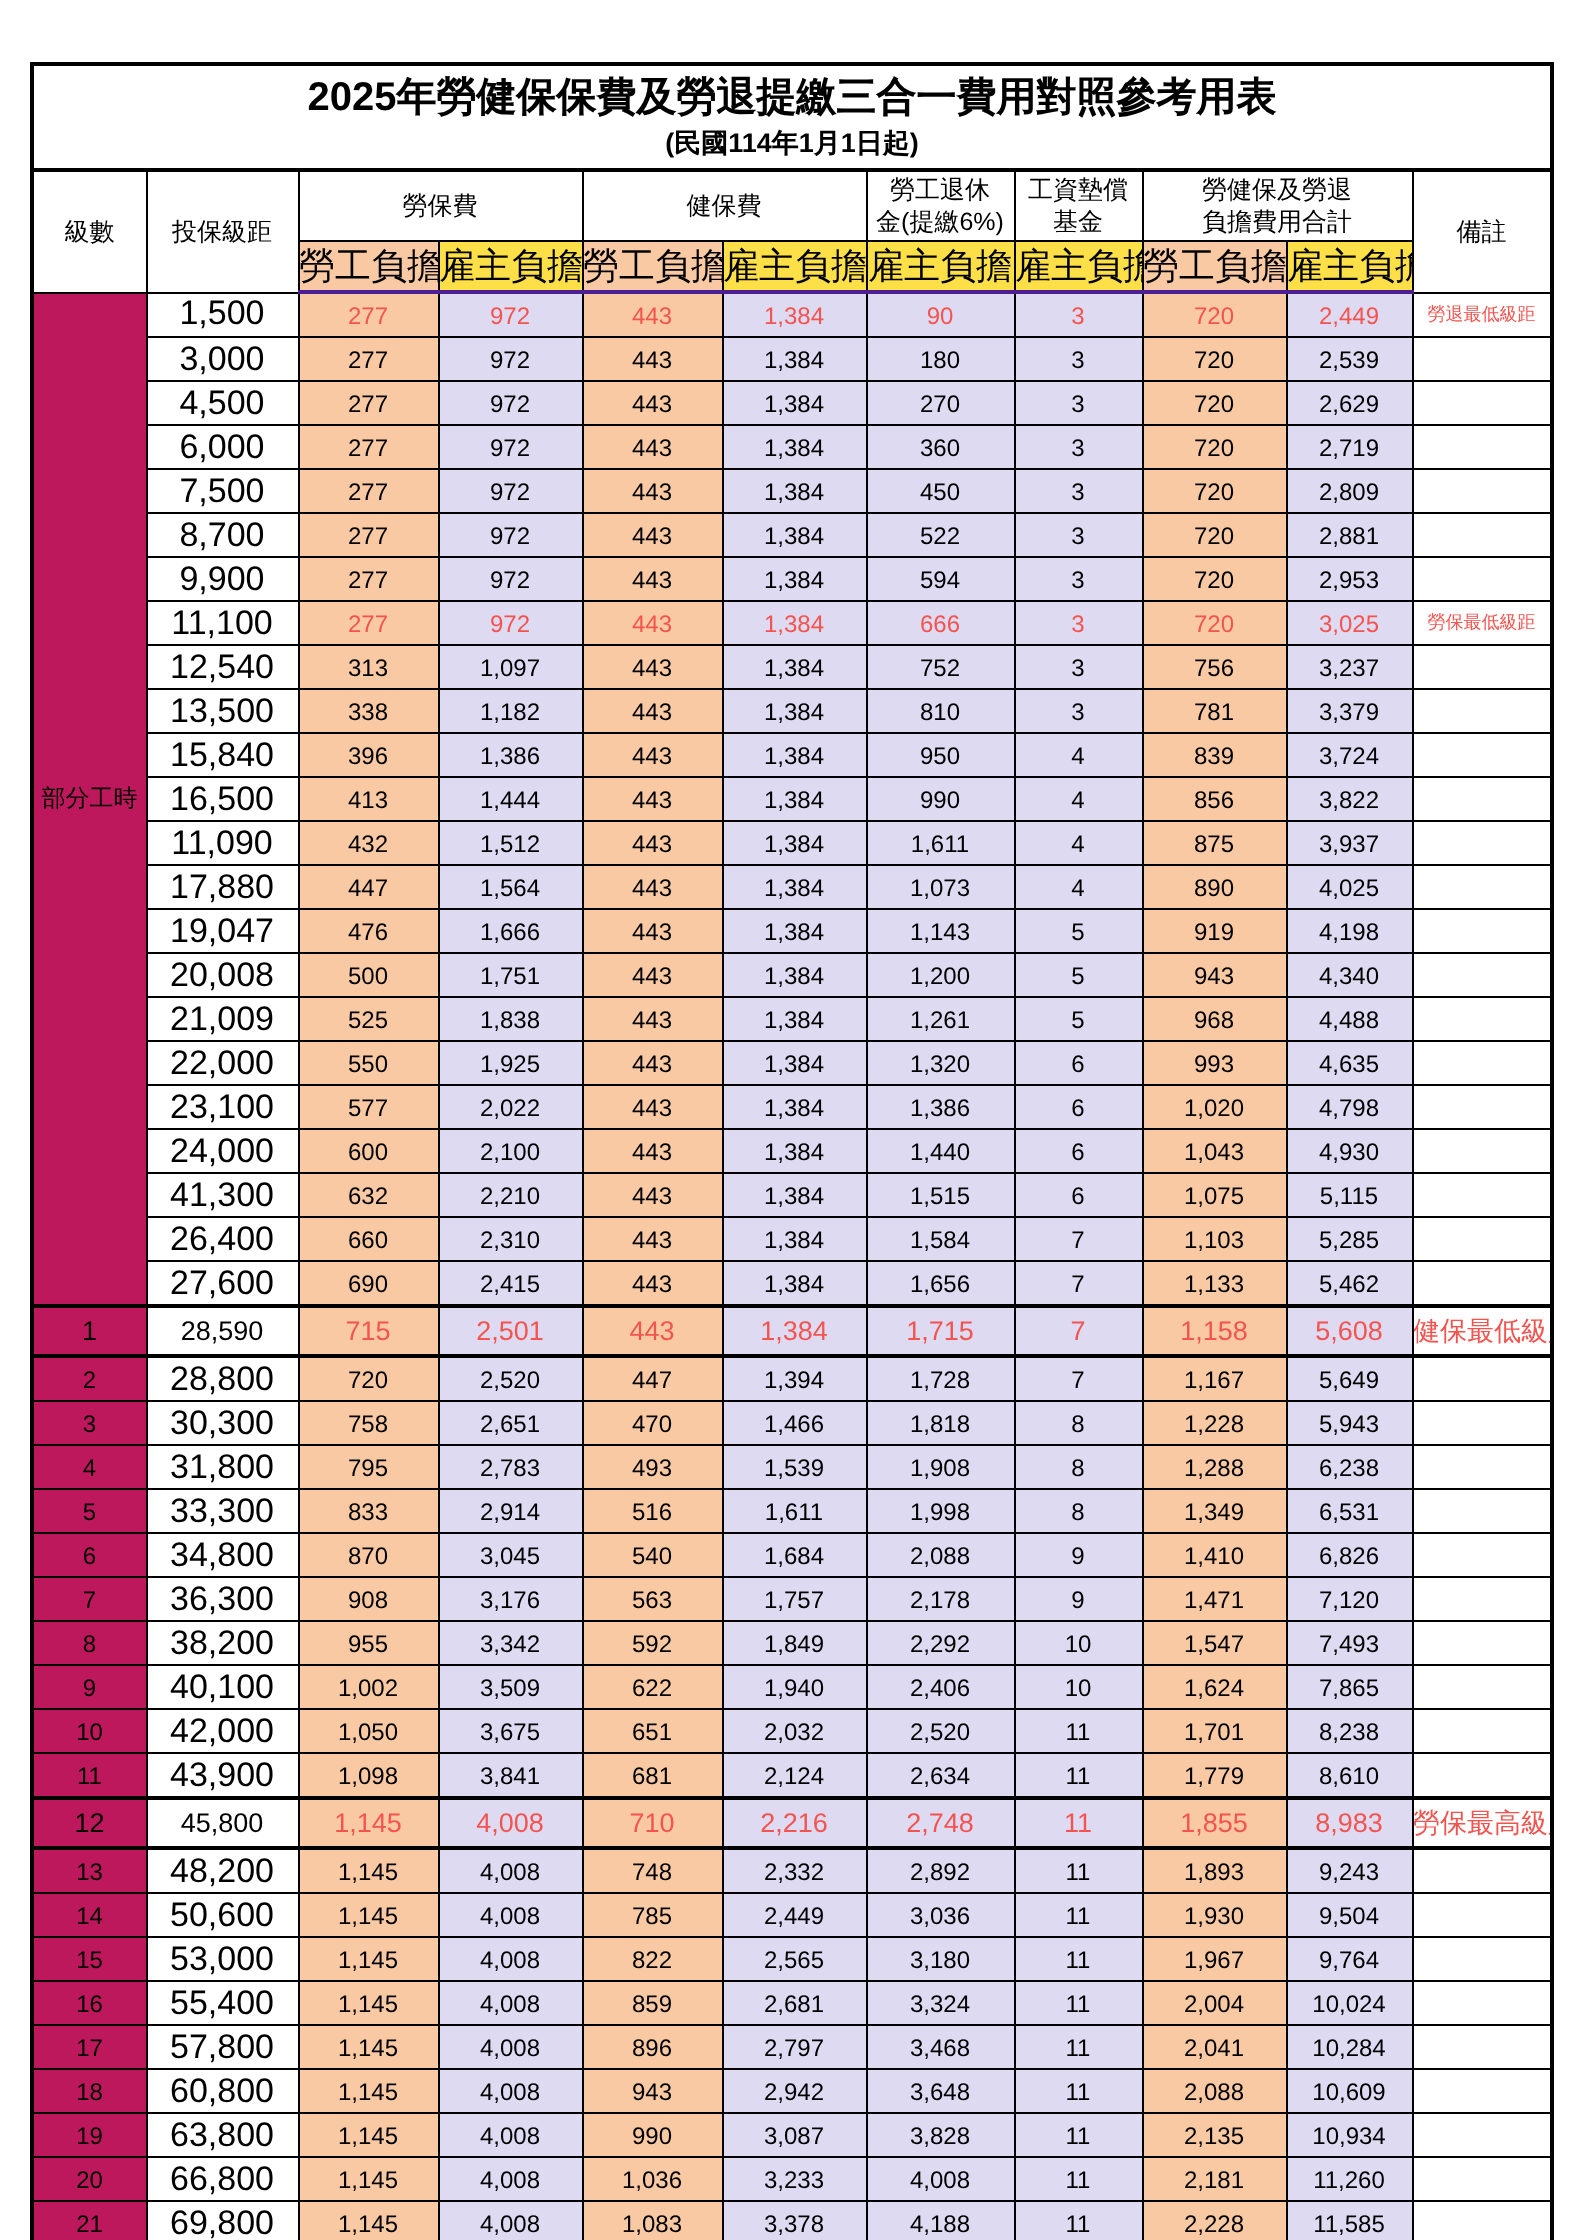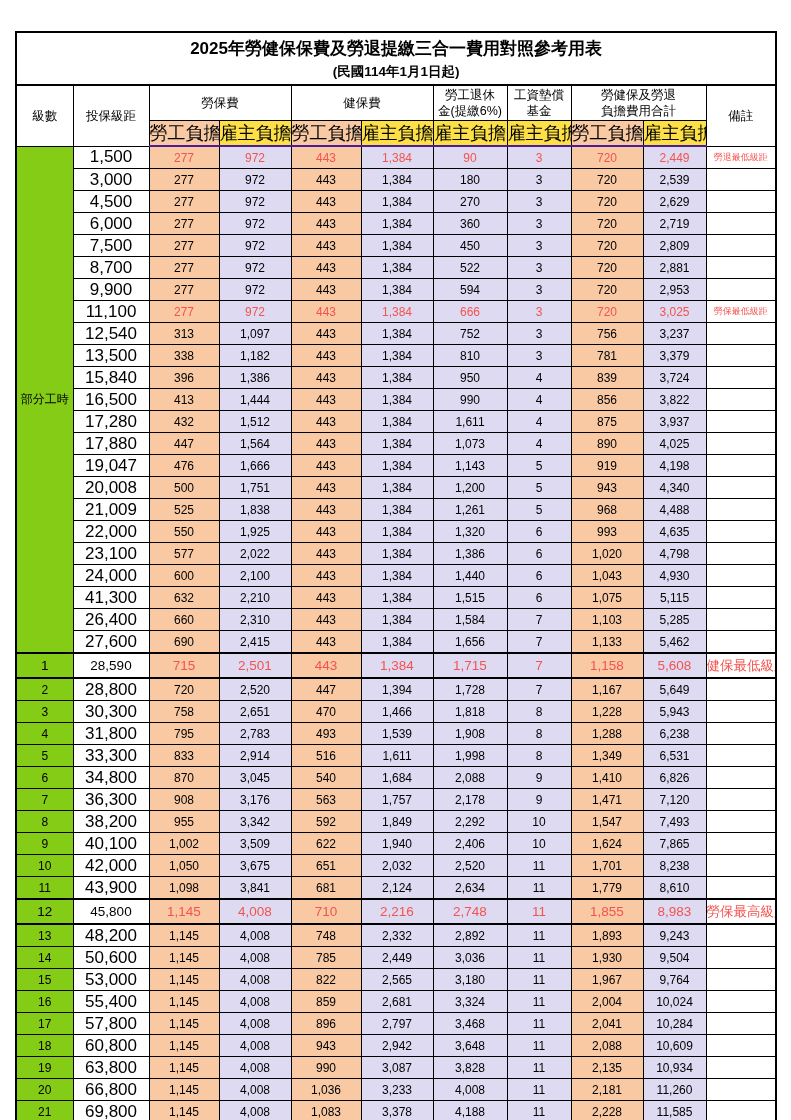--- a/index.html
+++ b/index.html
@@ -10,34 +10,34 @@
   }
   table.premium{
     border-collapse:collapse;table-layout:fixed;
     margin:31px 0 0 15px;width:760px;border:2px solid #000;
   }
   th,td{
     border:1px solid #000;text-align:center;vertical-align:middle;
     padding:0;overflow:hidden;white-space:nowrap;
   }
   .title-cell{border-bottom:2px solid #000;padding:3px 0 2px;background:#fff;}
-  .title-line{font-size:17px;font-weight:bold;line-height:26px;}
+  .title-line{font-size:20px;font-weight:bold;line-height:26px;}
   .subtitle-line{font-size:13.5px;font-weight:bold;line-height:20px;}
   thead th{font-weight:normal;background:#fff;}
   .group-hdr{font-size:12.5px;height:34px;line-height:16px;}
   .sub-hdr th{font-size:18px;height:17px;border-bottom:2px solid #4c1d95;}
   .bg-emp{background:#F8C9A3;}
   .bg-er{background:#fde047;}
   tbody td{height:21px;font-size:12px;background:#fff;}
   tbody td.val-emp{background:#F8C9A3;}
   tbody td.val-er{background:#DEDAF2;}
   tbody tr.red td.val, tbody tr.red td.note-cell{color:#F4534E;}
   tbody tr.big td{font-size:13.5px;height:23px;border-top:2px solid #000;border-bottom:2px solid #000;}
   td.note-cell{font-size:9px;color:#F4534E;}
-  td.level-cell{font-size:12px;background:#84cc16;margin-top:24px;}
+  td.level-cell{font-size:12px;background:#be185d;margin-top:24px;}
   td.bracket-cell{font-size:17px;background:#fff;}
 </style>
 </head>
 <body>
 
 <div class="page">
   <table class="premium">
     <colgroup>
       <col style="width:57px">
         <col style="width:76px">
@@ -228,21 +228,21 @@
           <td class="val val-er">1,444</td>
           <td class="val val-emp">443</td>
           <td class="val val-er">1,384</td>
           <td class="val val-er">990</td>
           <td class="val val-er">4</td>
           <td class="val val-emp">856</td>
           <td class="val val-er">3,822</td>
           <td class="note-cell"></td>
         </tr>
         <tr>
-          <td class="bracket-cell">17,280</td>
+          <td class="bracket-cell">11,090</td>
           <td class="val val-emp">432</td>
           <td class="val val-er">1,512</td>
           <td class="val val-emp">443</td>
           <td class="val val-er">1,384</td>
           <td class="val val-er">1,611</td>
           <td class="val val-er">4</td>
           <td class="val val-emp">875</td>
           <td class="val val-er">3,937</td>
           <td class="note-cell"></td>
         </tr>

